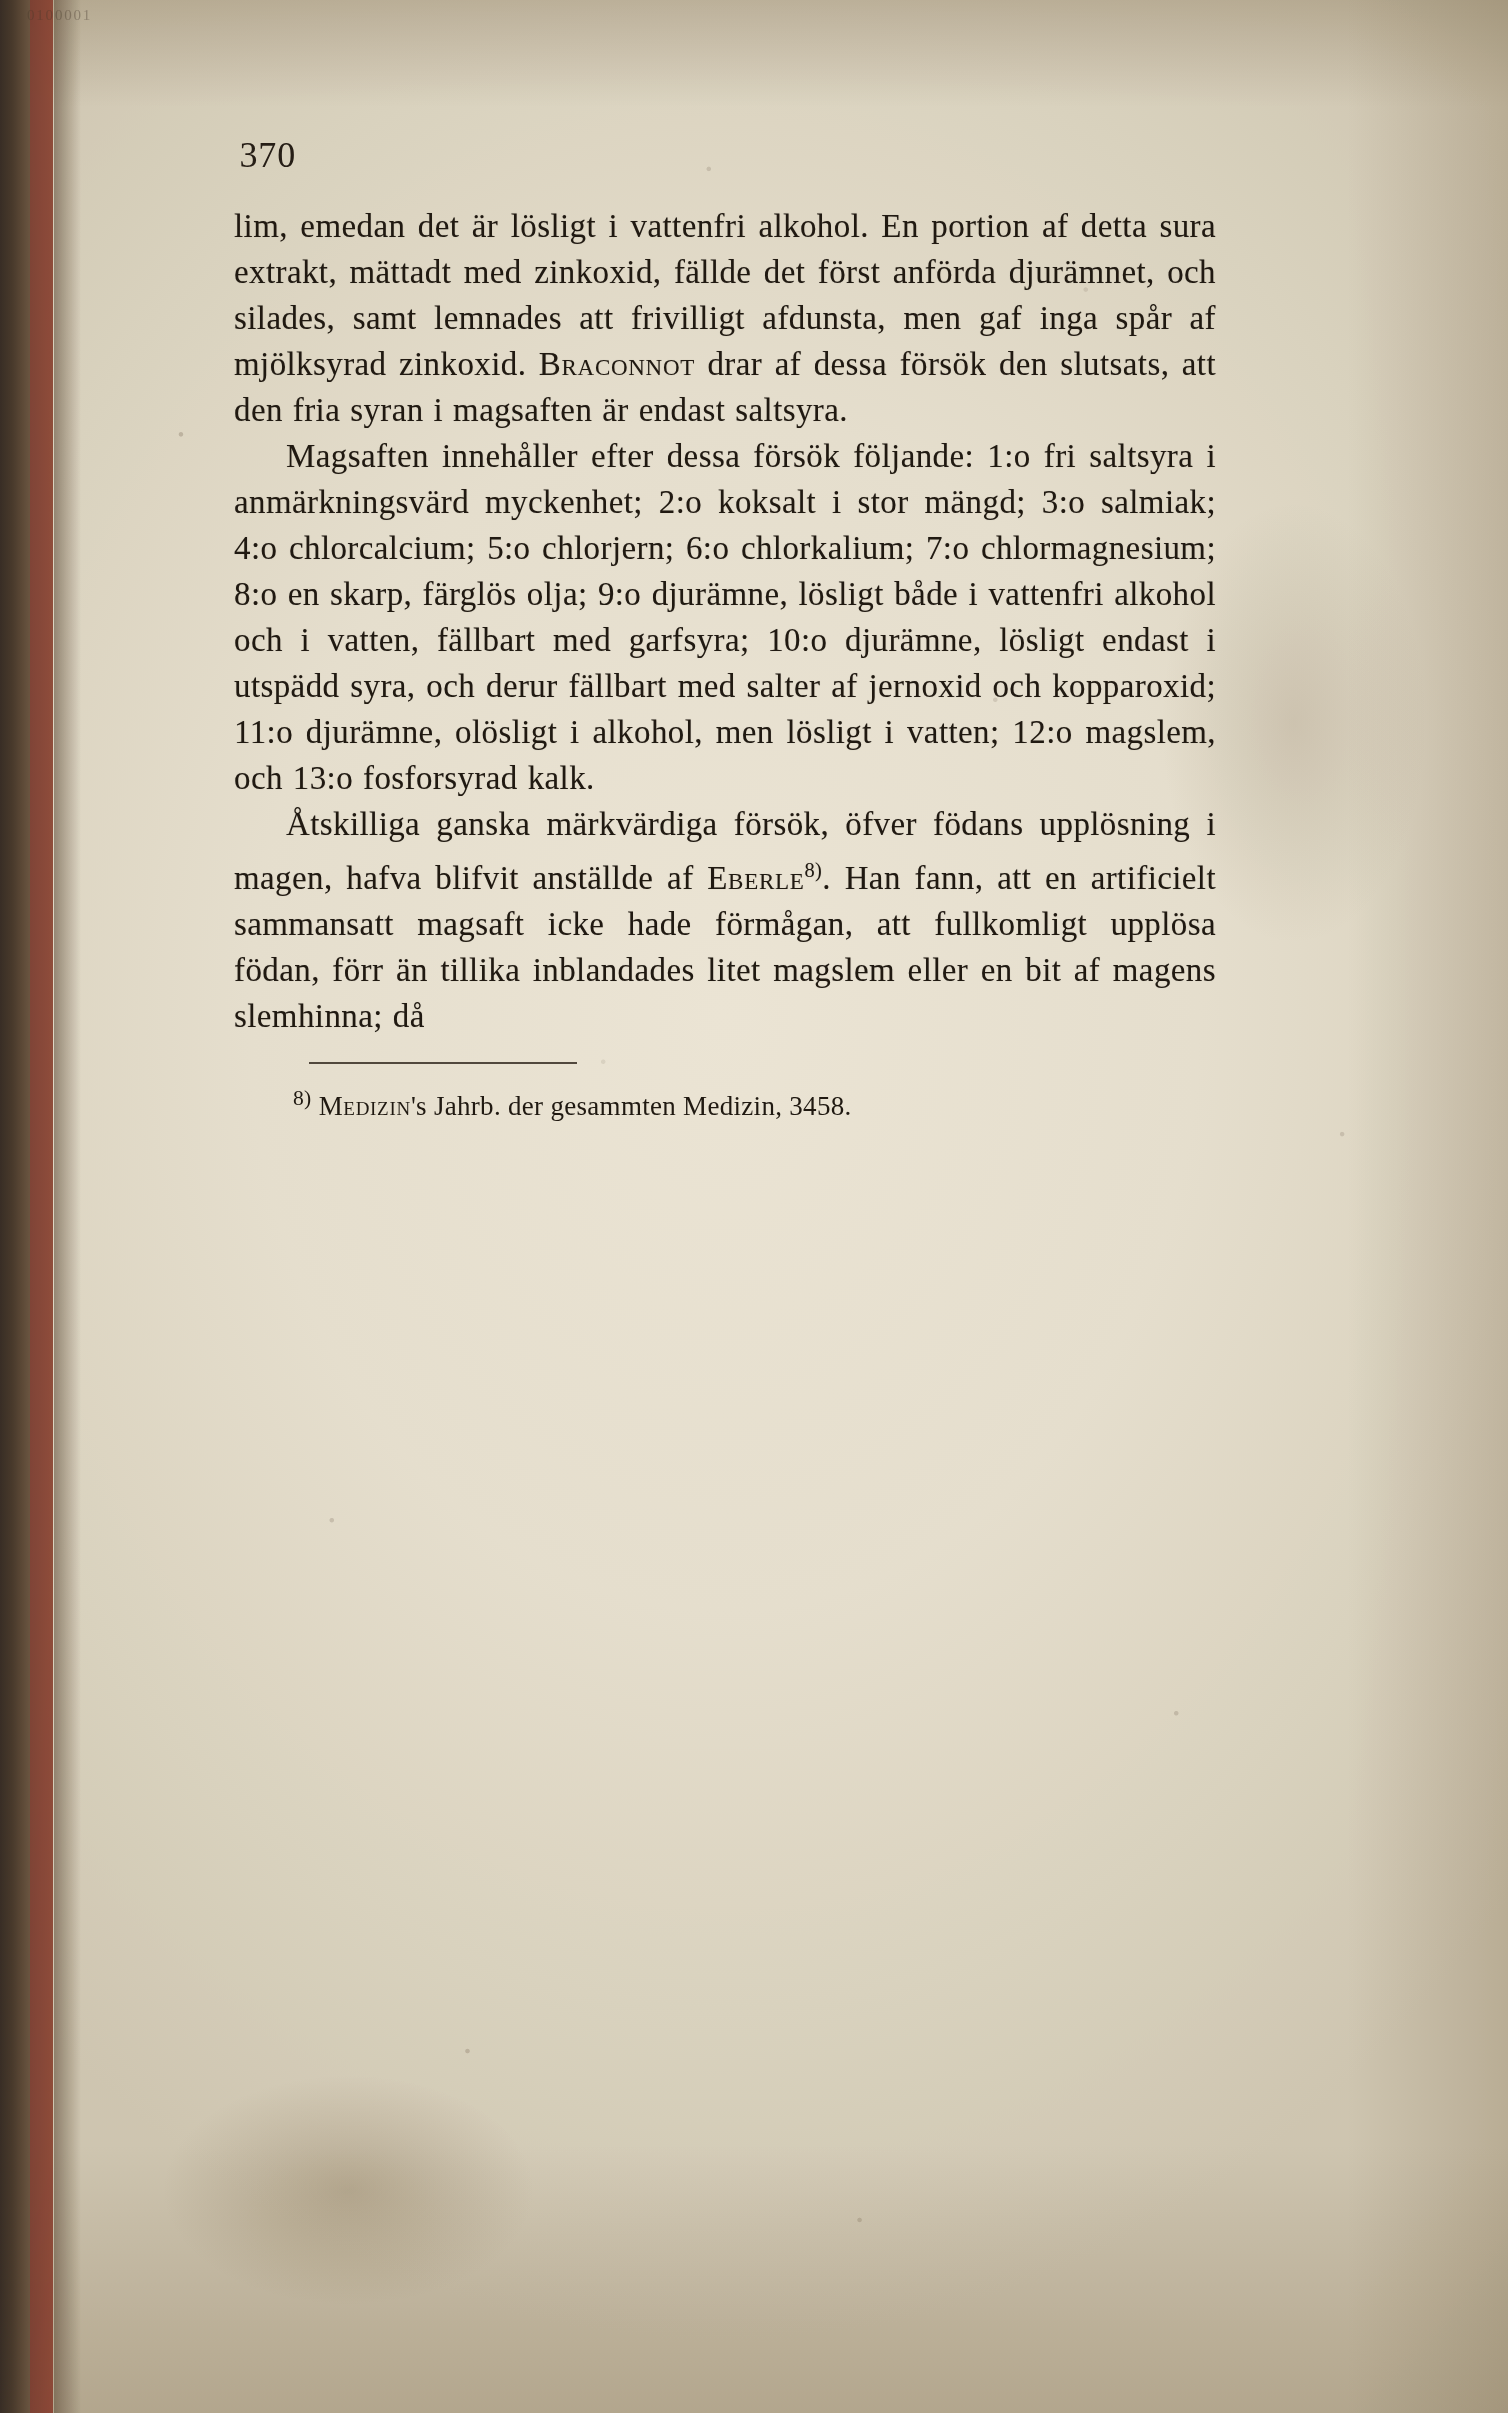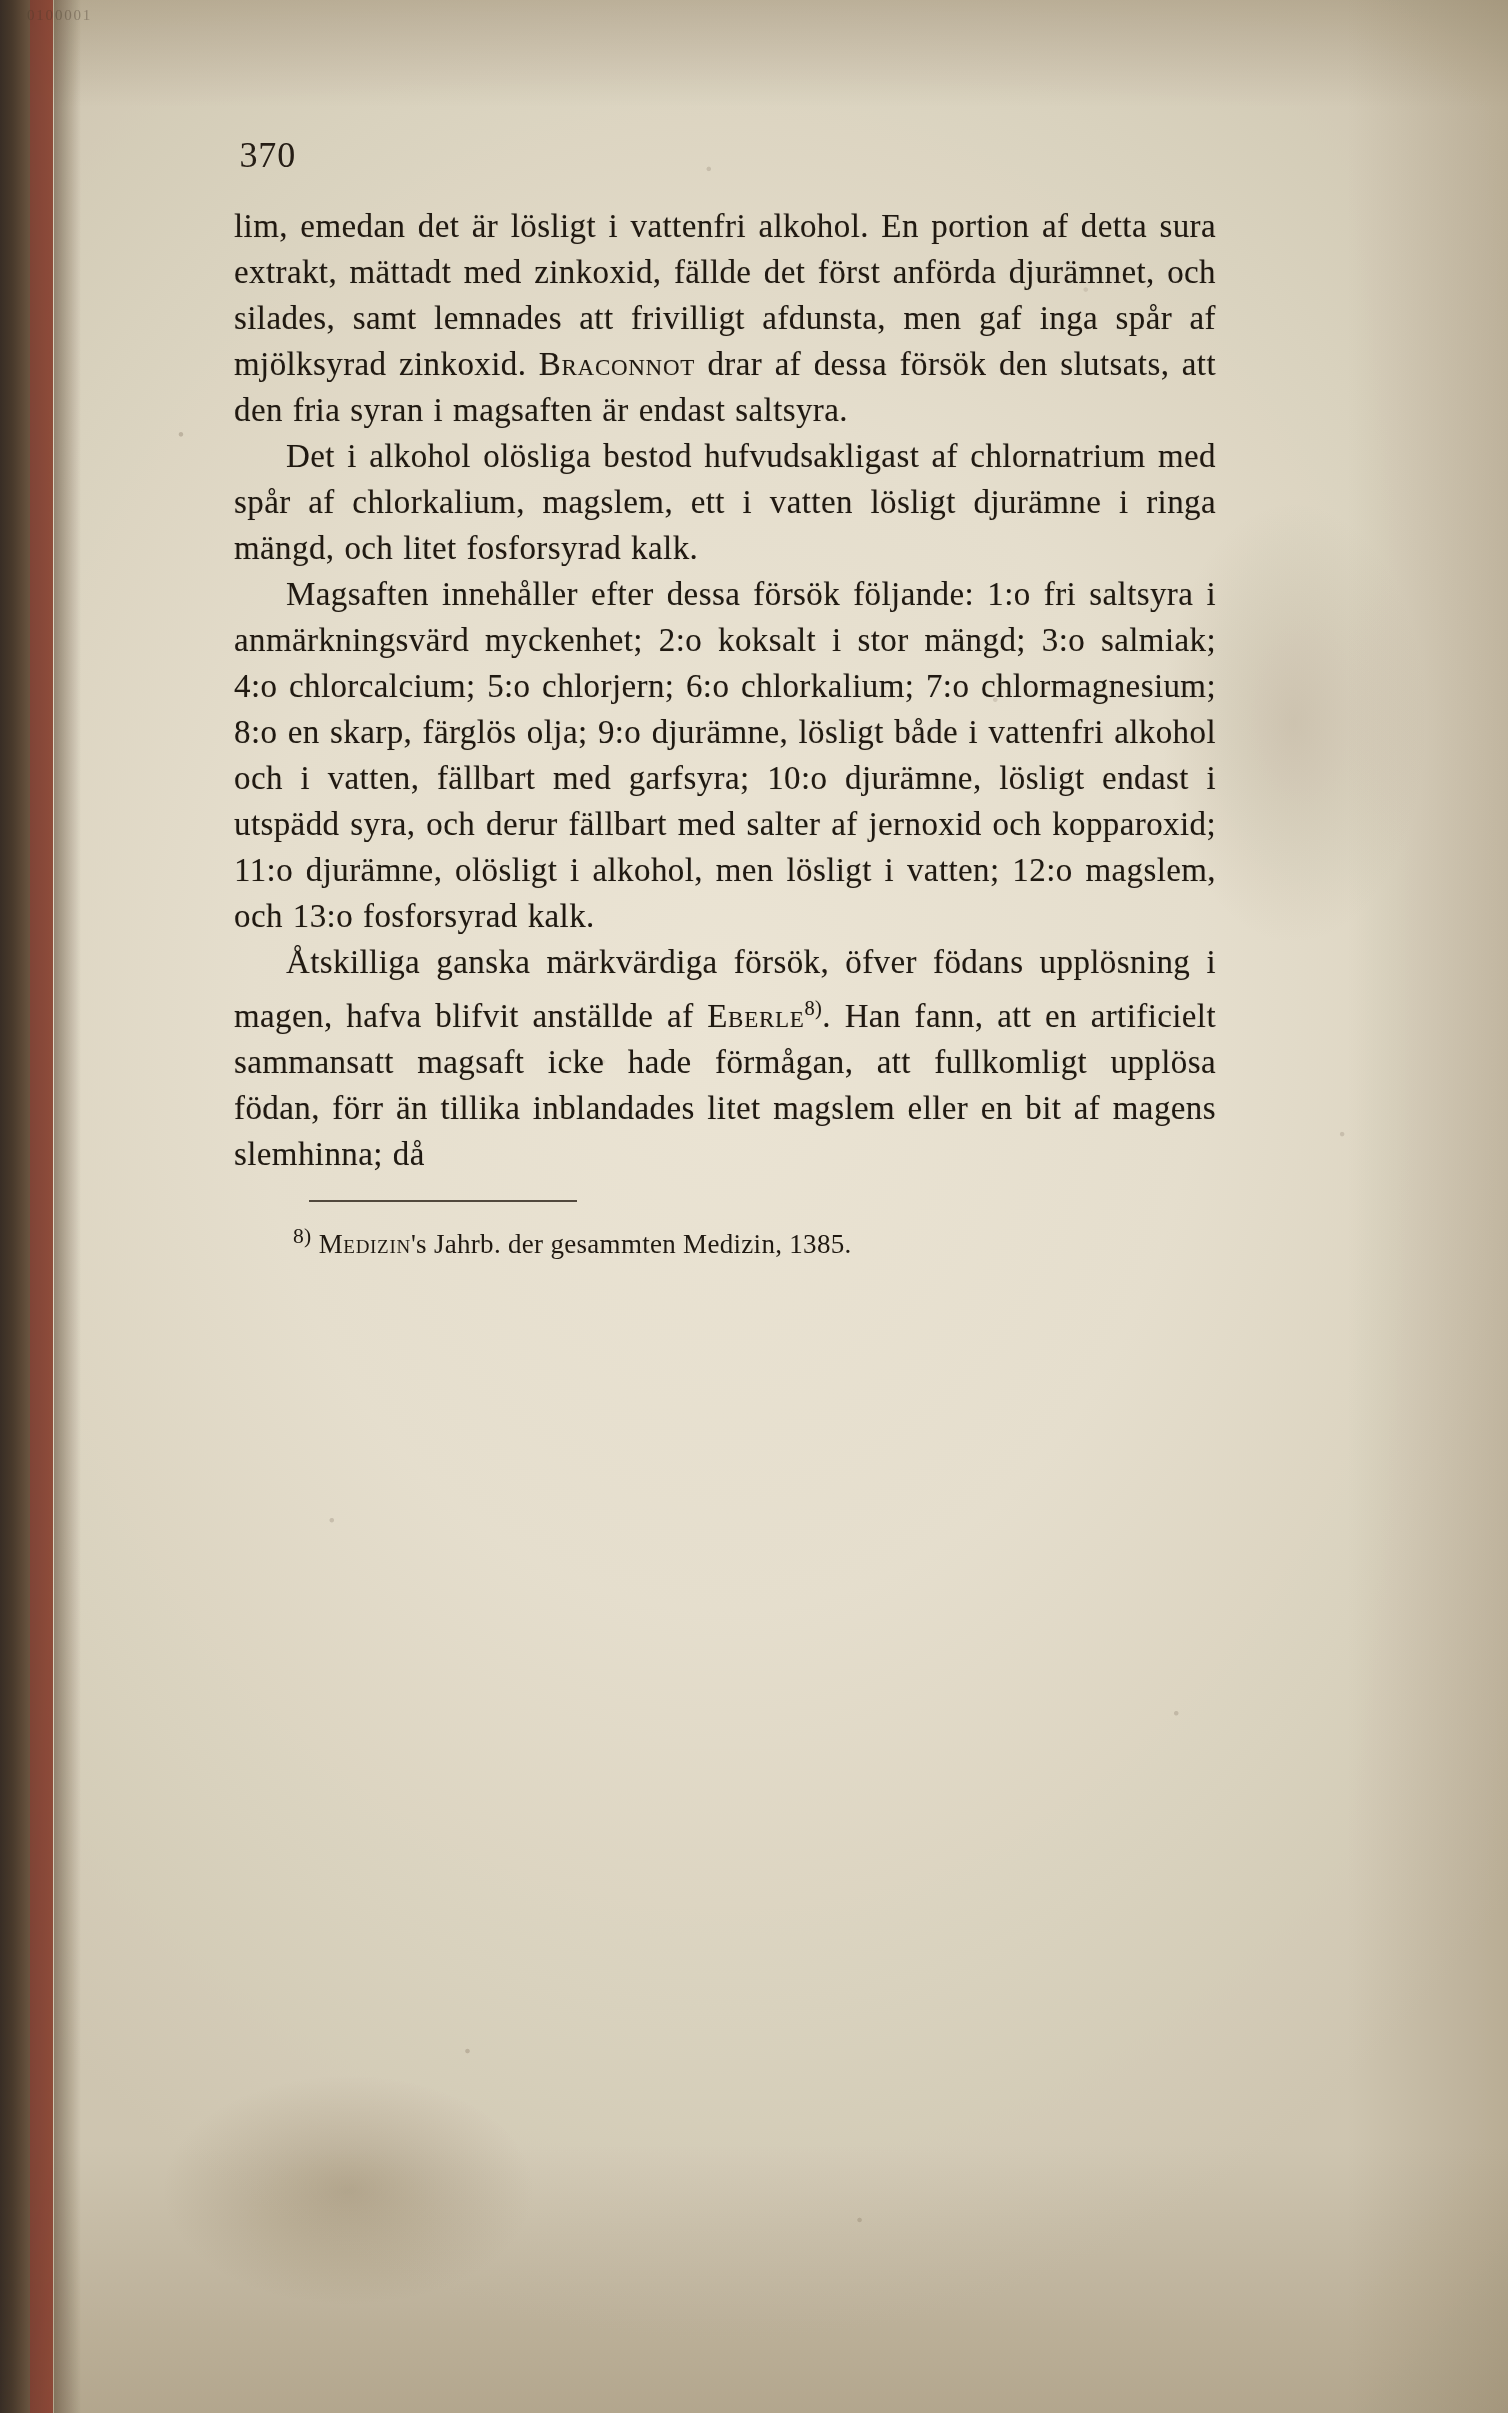--- a/index.html
+++ b/index.html
@@ -163,28 +163,27 @@
   <div class="binding-edge"></div>
 
   <div class="scan-code">0100001</div>
 
   <div class="textblock">
 
     <div class="folio">370</div>
 
     <p class="body"><span>lim, emedan det är lösligt i vattenfri alkohol. En portion af detta sura extrakt, mättadt med zinkoxid, fällde det först anförda djurämnet, och silades, samt lemnades att frivilligt afdunsta, men gaf inga spår af mjölksyrad zinkoxid. </span><span class="sc">Braconnot</span><span> drar af dessa försök den slutsats, att den fria syran i magsaften är endast saltsyra.</span></p>
 
-    <p class="body"><span class="indent"></span><span>Det i alkohol olösliga bestod hufvudsakligast af chlornatrium med spår af chlorkalium, magslem, ett i vatten lösligt djurämne i ringa mängd, och litet fosforsyrad kalk.</span></p>
 
     <p class="body"><span class="indent"></span><span>Magsaften innehåller efter dessa försök följande: 1:o fri saltsyra i anmärkningsvärd myckenhet; 2:o koksalt i stor mängd; 3:o salmiak; 4:o chlorcalcium; 5:o chlorjern; 6:o chlorkalium; 7:o chlormagnesium; 8:o en skarp, färglös olja; 9:o djurämne, lösligt både i vattenfri alkohol och i vatten, fällbart med garfsyra; 10:o djurämne, lösligt endast i utspädd syra, och derur fällbart med salter af jernoxid och kopparoxid; 11:o djurämne, olösligt i alkohol, men lösligt i vatten; 12:o magslem, och 13:o fosforsyrad kalk.</span></p>
 
     <p class="body"><span class="indent"></span><span>Åtskilliga ganska märkvärdiga försök, öfver födans upplösning i magen, hafva blifvit anställde af </span><span class="sc">Eberle</span><sup>8)</sup><span>. </span><span>Han fann, att en artificielt sammansatt magsaft icke hade förmågan, att fullkomligt upplösa födan, förr än tillika inblandades litet magslem eller en bit af magens slemhinna; då</span></p>
 
     <div class="fn-rule"></div>
 
     <div class="footnote">
       <span class="fn-mark">8)</span>
-      <span class="sc">Medizin</span><span>'s Jahrb. der gesammten Medizin, 1385.</span>
+      <span class="sc">Medizin</span><span>'s Jahrb. der gesammten Medizin, 3458.</span>
     </div>
 
   </div>
 </div>
 
 
 </body></html>

